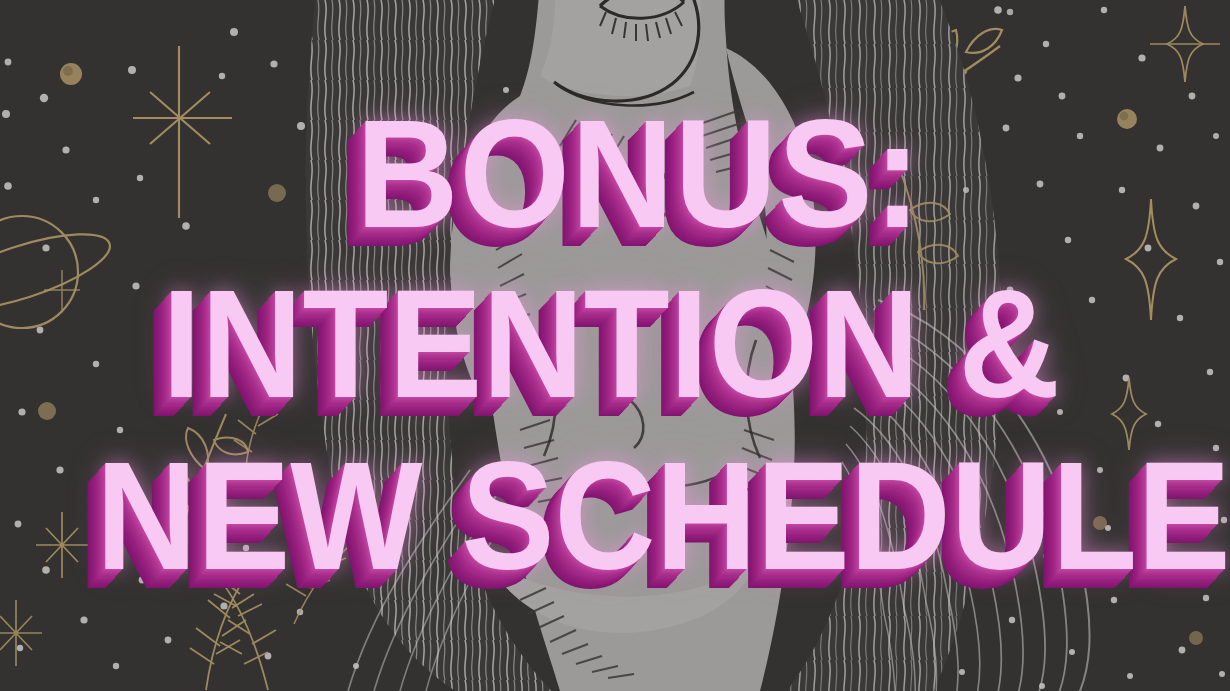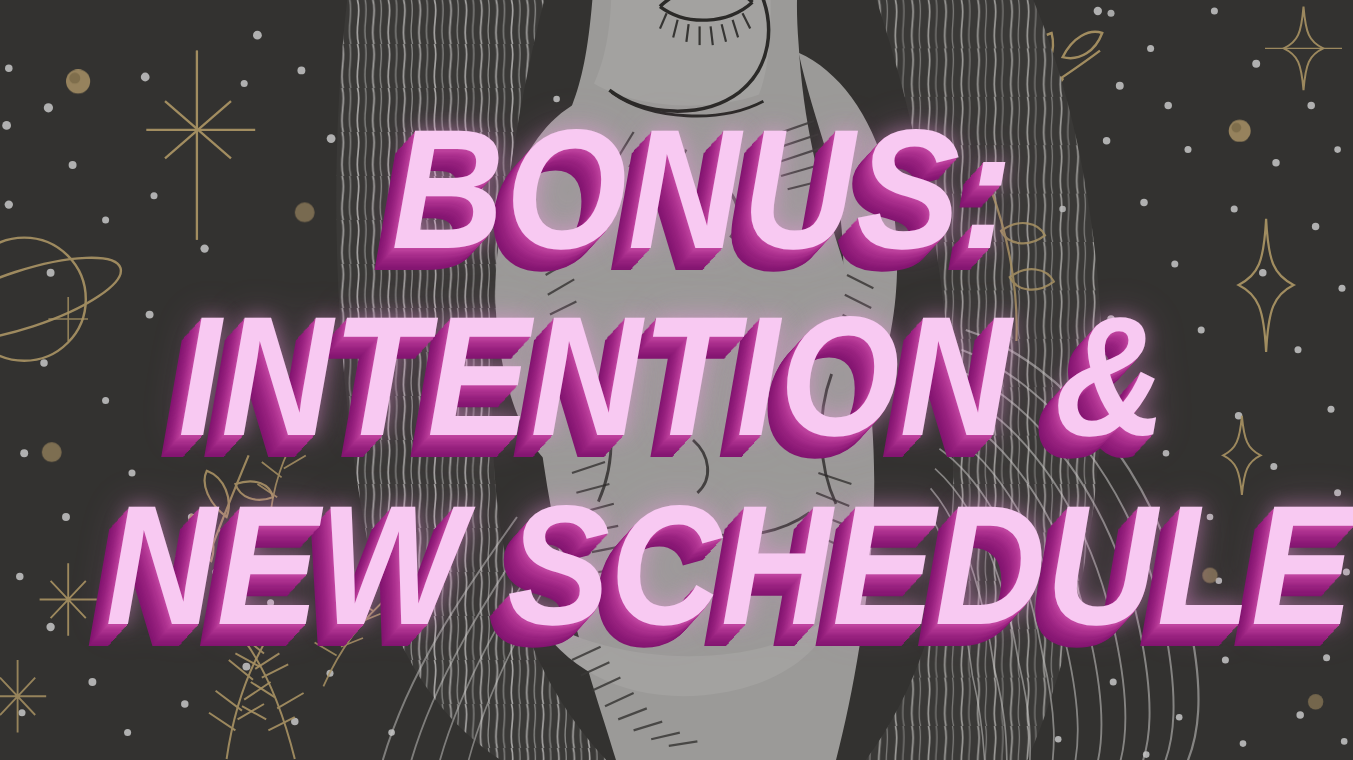--- a/index.html
+++ b/index.html
@@ -9,21 +9,20 @@
     background: #111;
   }
   #stage {
     position: relative;
     width: 1230px;
     height: 691px;
     overflow: hidden;
     background: #333230;
     font-family: "Liberation Sans", sans-serif;
     user-select: none;
-    font-style: italic;
   }
 
   
   .layer {
     position: absolute;
     inset: 0;
     width: 100%;
     height: 100%;
     pointer-events: none;
   }

